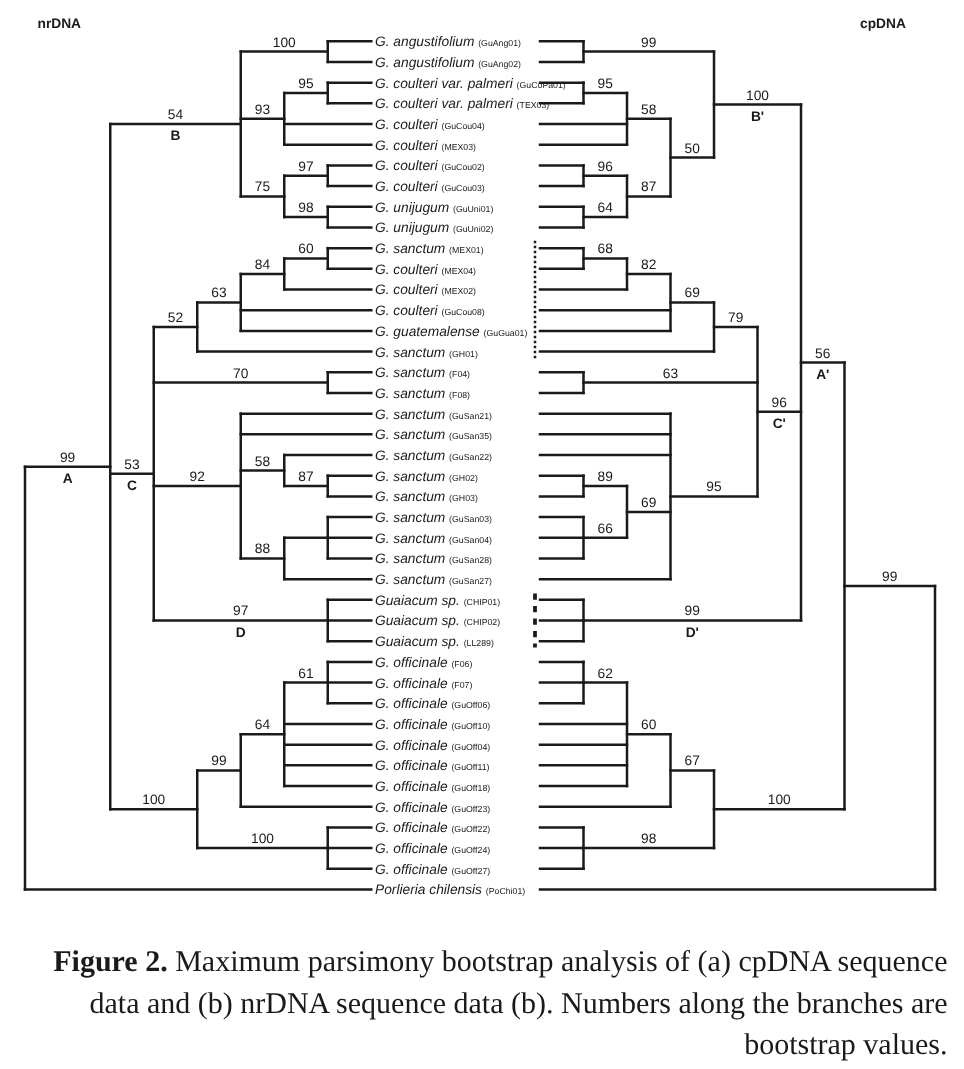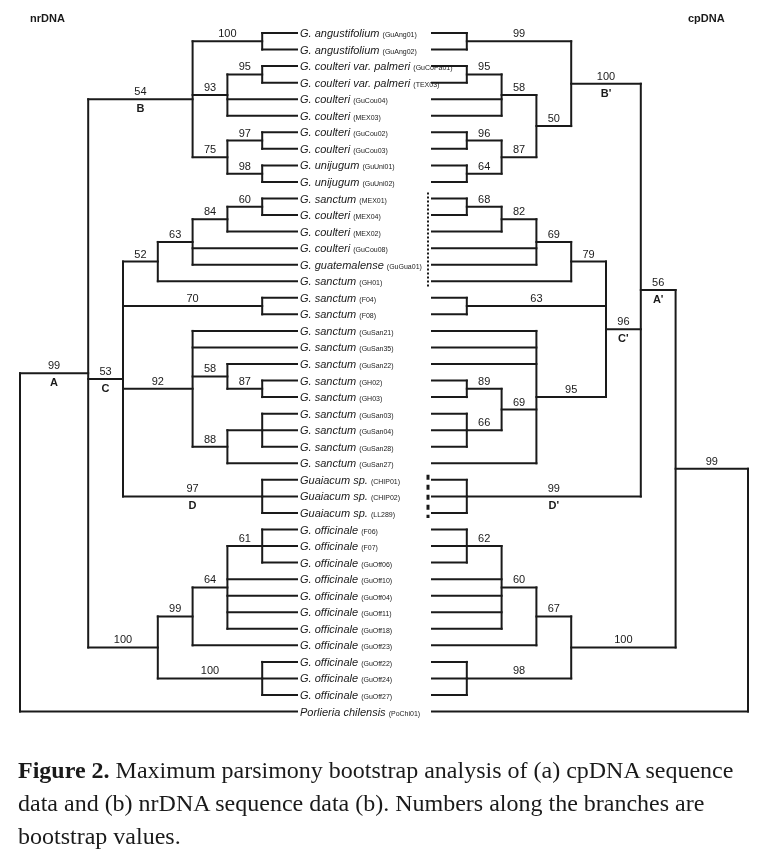--- a/index.html
+++ b/index.html
@@ -5,21 +5,21 @@
   html, body { margin:0; padding:0; background:#ffffff; }
   body { width:771px; height:855px; position:relative; overflow:hidden; font-family:"Liberation Sans", sans-serif; }
   #tree { position:absolute; left:0; top:0; }
   .ln { stroke:#1a1a1a; stroke-width:2; fill:none; stroke-linecap:square; }
   .bs { font-family:"Liberation Sans", sans-serif; font-size:11px; fill:#1a1a1a; }
   .cl { font-family:"Liberation Sans", sans-serif; font-size:11px; font-weight:bold; fill:#1a1a1a; }
   .hdr { font-family:"Liberation Sans", sans-serif; font-size:11px; font-weight:bold; fill:#1a1a1a; }
   .tx { font-family:"Liberation Sans", sans-serif; font-size:11px; fill:#1a1a1a; }
   .tx .sp { font-style:italic; }
   .tx .code { font-size:7px; }
-  .caption { position:absolute; left:18px; top:754px; width:740px; font-family:"Liberation Serif", serif; font-size:24px; line-height:33px; color:#1a1a1a; }
+  .caption { position:absolute; left:18px; top:754px; width:740px; font-family:"Liberation Serif", serif; font-size:24px; line-height:33px; color:#1a1a1a;text-align:right; }
   .caption b { font-weight:bold; }
 </style>
 </head>
 <body>
 
 <svg id="tree" width="771" height="740" viewBox="0 0 771 740" xmlns="http://www.w3.org/2000/svg">
   <text class="hdr" x="30" y="22">nrDNA</text>
   <text class="hdr" x="688" y="22">cpDNA</text>
   <g id="left-tree">
       <line x1="20" y1="373.30937500000005" x2="20" y2="711.5500000000001" class="ln"></line>

